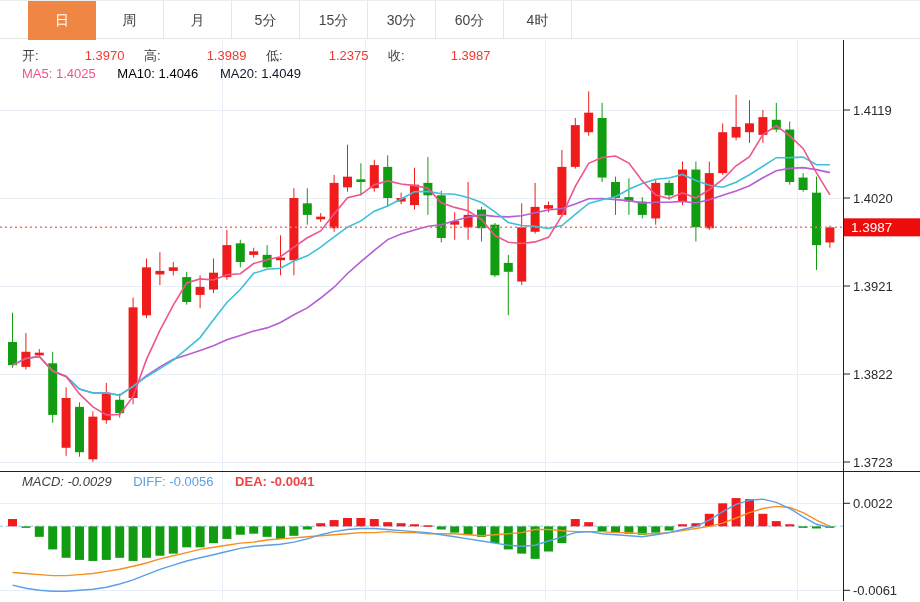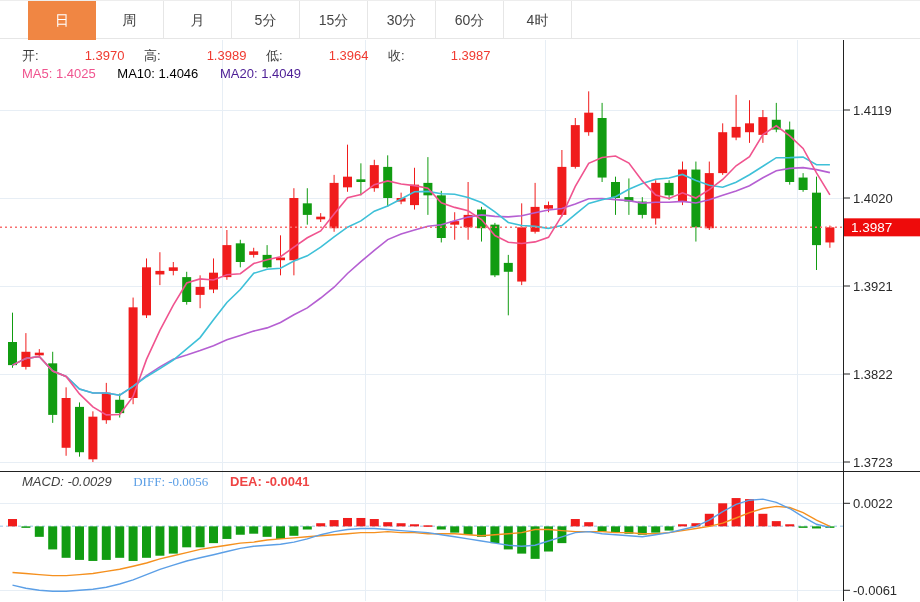--- a/index.html
+++ b/index.html
@@ -15,23 +15,23 @@
   .tab.active{background:#f08643;color:#fff;border-color:#f08643;height:39px;}
   .legend{position:absolute;left:22px;font-size:13px;z-index:4;white-space:nowrap;}
   .lg1{top:47px;}
   .lg2{top:66px;}
   .lg3{top:474px;}
   .lbl{color:#3c3c3c;margin-right:2px;}
   .val{margin-right:16px;}
   .c-red{color:#f03a30;margin-left:44px;}
   .c-ma5{color:#f0548f;}
   .c-ma10{color:#000000;}
-  .c-ma20{color:#4c1d95;}
+  .c-ma20{color:#0f172a;}
   .c-macd{color:#404040;font-style:italic;}
-  .c-diff{color:#5c9fe6;font-family:Liberation Serif, serif;}
+  .c-diff{color:#5c9fe6;}
   .c-dea{color:#ef4444;font-weight:bold;}
   .grp{margin-right:18px;}
 </style>
 </head>
 <body>
 
 <div class="app">
   <svg id="chart" width="920" height="602">
       <defs>
         <clipPath id="cpMain">
@@ -286,21 +286,21 @@
       <div class="tab">5分</div>
       <div class="tab">15分</div>
       <div class="tab">30分</div>
       <div class="tab">60分</div>
       <div class="tab">4时</div>
     </div>
 
   <div class="legend lg1">
     <span class="lbl">开:</span><span class="val c-red">1.3970</span>
     <span class="lbl">高:</span><span class="val c-red">1.3989</span>
-    <span class="lbl">低:</span><span class="val c-red">1.3964</span>
+    <span class="lbl">低:</span><span class="val c-red">1.2375</span>
     <span class="lbl">收:</span><span class="val c-red">1.3987</span>
   </div>
 
   <div class="legend lg2">
     <span class="grp c-ma5"><span>MA5:</span> <span>1.4025</span></span>
     <span class="grp c-ma10"><span>MA10:</span> <span>1.4046</span></span>
     <span class="grp c-ma20"><span>MA20:</span> <span>1.4049</span></span>
   </div>
 
   <div class="legend lg3">

